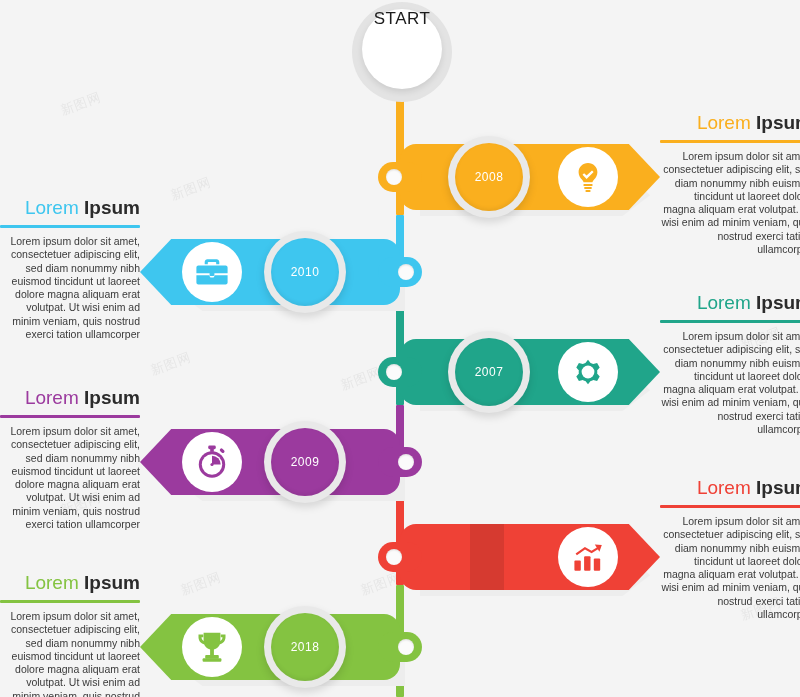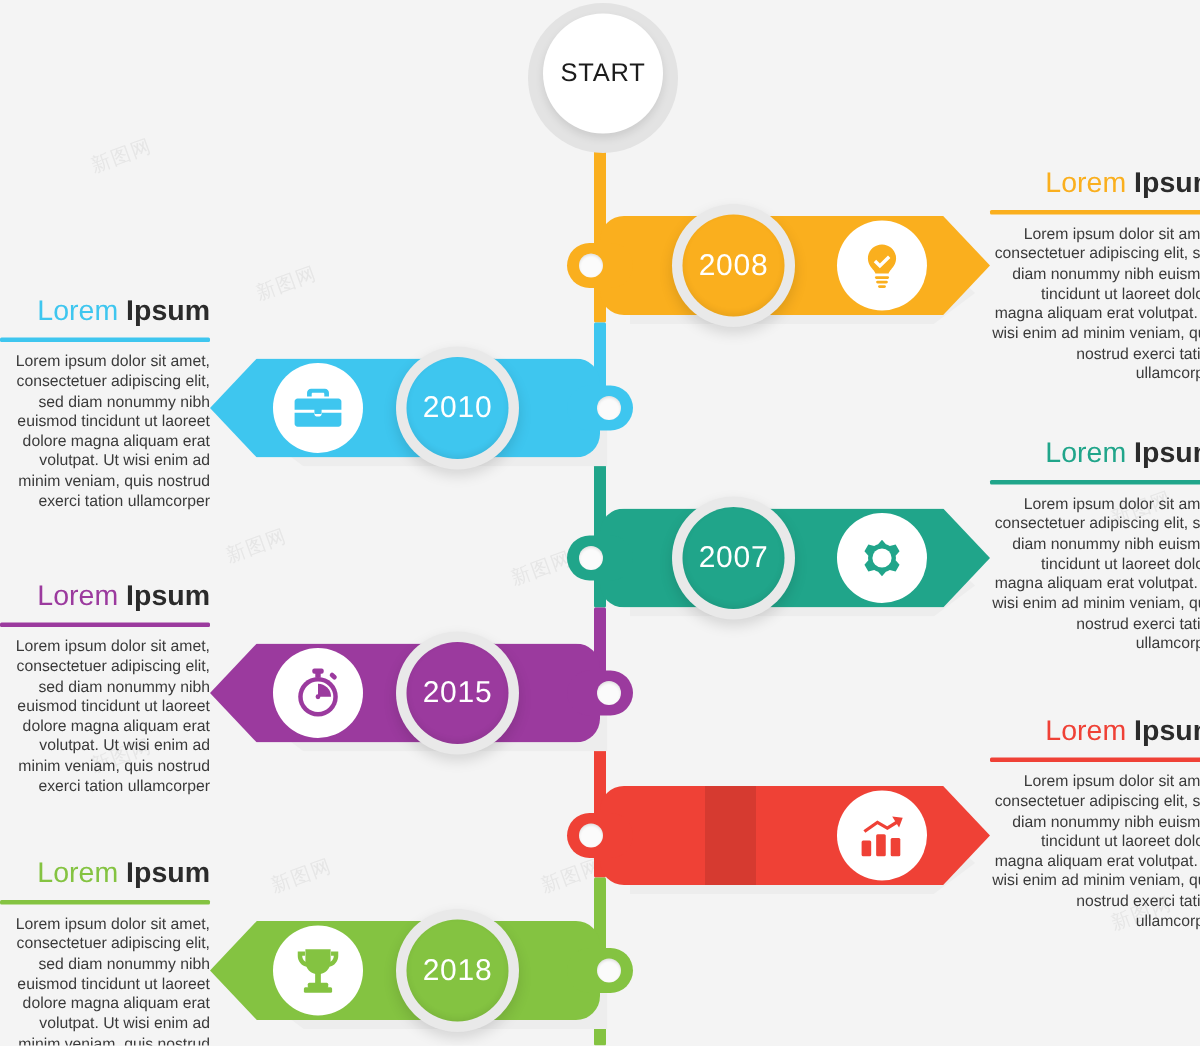--- a/index.html
+++ b/index.html
@@ -21,21 +21,21 @@
   
   .spine{position:absolute;left:396px;width:8px;border-radius:1px;}
 
   
   .start-outer{
     position:absolute;left:352px;top:2px;width:100px;height:100px;border-radius:50%;
     background:#e3e3e3;
   }
   .start-inner{
     position:absolute;left:362px;top:9px;width:80px;height:80px;border-radius:50%;
-    background:#ffffff;display:flex;align-items:center;justify-content:center;
+    background:#ffffff;display:flex;justify-content:center;
     box-shadow:0 3px 6px rgba(0,0,0,.10);
   }
   .start-inner span{font-size:17px;color:#1c1c1c;letter-spacing:.5px;}
 
   
   .row{position:absolute;height:110px;width:800px;}
 
   .bar{position:absolute;top:22px;height:66px;}
   .bar-shadow{
     position:absolute;top:48px;height:46px;background:#ededed;
@@ -55,21 +55,21 @@
   .medallion{
     position:absolute;top:14px;width:82px;height:82px;border-radius:50%;
     background:#e9e9e9;display:flex;align-items:center;justify-content:center;
     box-shadow:0 4px 9px rgba(0,0,0,.13);
   }
   .medallion .core{
     width:68px;height:68px;border-radius:50%;
     display:flex;align-items:center;justify-content:center;
     box-shadow:inset 0 -2px 4px rgba(0,0,0,.07);
   }
-  .medallion .core span{color:#fff;font-size:20px;letter-spacing:.5px;}
+  .medallion .core span{color:#fff;font-size:12px;letter-spacing:.5px;}
 
   
   .icon-disc{
     position:absolute;top:25px;width:60px;height:60px;border-radius:50%;
     background:#ffffff;display:flex;align-items:center;justify-content:center;
   }
   .icon-disc svg{display:block;}
 
   
   .tblock{position:absolute;width:152px;}
@@ -188,21 +188,21 @@
         <rect fill="#9b3a9e" x="16.2" y="4.4" width="3.6" height="3.4"></rect>
         <rect fill="#9b3a9e" x="25.6" y="5.2" width="5.2" height="3.1" rx="1.5" transform="rotate(42 28.2 6.7)"></rect>
         <circle cx="18" cy="20.5" r="13.2" fill="#9b3a9e"></circle>
         <circle cx="18" cy="20.5" r="10.2" fill="#fff"></circle>
         <path fill="#9b3a9e" d="M18 11.8a8.7 8.7 0 0 1 8.7 8.7H18z"></path>
         <circle cx="18" cy="20.5" r="1.6" fill="#9b3a9e"></circle>
       </svg>
         </div>
         <div class="medallion" style="left: 264px;">
           <div class="core" style="background: rgb(155, 58, 158);">
-            <span>2015</span>
+            <span>2009</span>
           </div>
         </div>
       </div>
       <div class="row" style="top: 502px;">
         <div class="bar-shadow" style="left: 420px; width: 230px; clip-path: polygon(0px 0px, 88% 0px, 100% 55%, 88% 100%, 0px 100%);"></div>
         <div class="bar" style="background: rgb(239, 65, 54); left: 400px; width: 260px; border-radius: 16px 0px 0px 16px; clip-path: polygon(0px 0px, 88% 0px, 100% 50%, 88% 100%, 0px 100%);"></div>
         <div style="position: absolute; top: 22px; height: 66px; width: 34px; background: rgba(0, 0, 0, 0.1); left: 470px;"></div>
         <div class="nub" style="background: rgb(239, 65, 54); left: 378px;">
           <div class="dot" style="left: 8px;"></div>
         </div>

